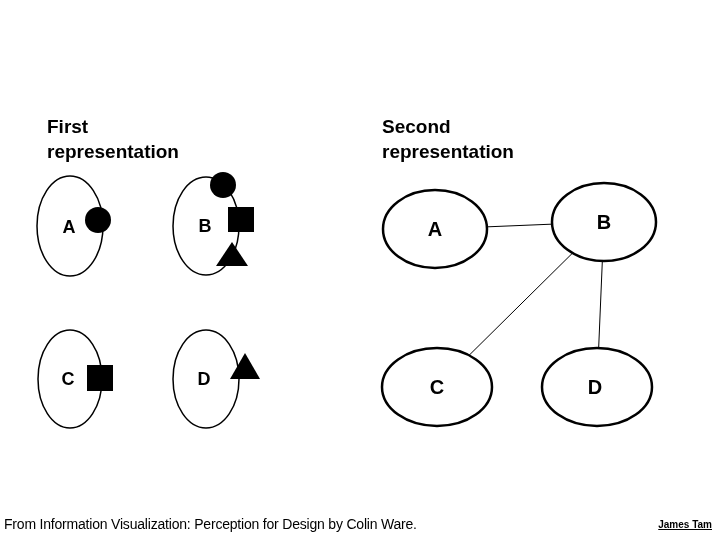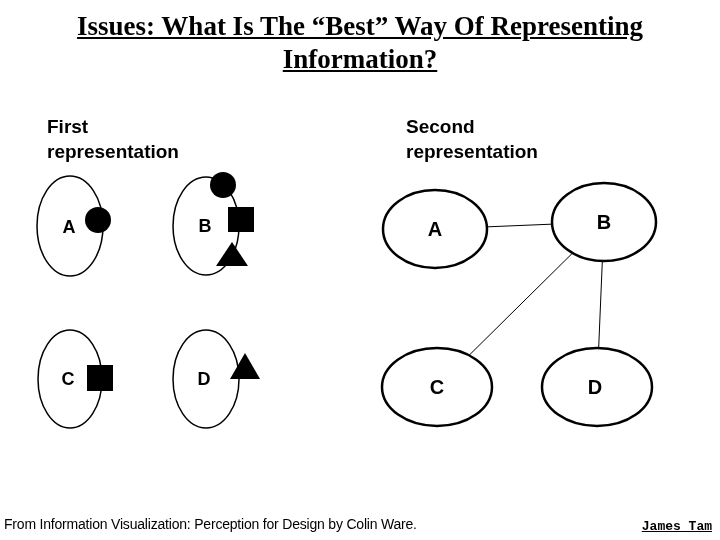--- a/index.html
+++ b/index.html
@@ -25,21 +25,21 @@
   .title-line { display: block; text-decoration: underline; }
   .section-heading {
     position: absolute;
     width: 175px;
     font-weight: bold;
     font-size: 19px;
     line-height: 25px;
     color: #000000;
   }
   .section-heading.first  { left: 47px;  top: 114px; }
-  .section-heading.second { left: 382px; top: 114px; margin-left: 24px; }
+  .section-heading.second { left: 382px; top: 114px; }
   .diagram { position: absolute; left: 0; top: 0; }
   .node-outline-thin  { fill: #ffffff; stroke: #000000; stroke-width: 1.5; }
   .node-outline-thick { fill: #ffffff; stroke: #000000; stroke-width: 2.5; }
   .glyph { fill: #000000; stroke: none; }
   .edge  { stroke: #000000; stroke-width: 1; }
   .lbl {
     font-family: "Liberation Sans", sans-serif;
     font-weight: bold;
     font-size: 18px;
     fill: #000000;
@@ -49,36 +49,32 @@
   .caption {
     position: absolute;
     left: 4px; top: 516px;
     font-size: 14px;
     letter-spacing: -0.2px;
     color: #000000;
   }
   .signature {
     position: absolute;
     right: 8px; top: 519px;
-    font-family: Liberation Mono, monospace;
+    font-family: Liberation Sans, sans-serif;
     font-weight: bold;
-    font-size: 13px;
+    font-size: 10px;
     text-decoration: underline;
     color: #000000;
   }
 </style>
 </head>
 <body>
 
 <div class="slide">
 
-  <div class="title">
-    <span class="title-line">Issues: What Is The “Best” Way Of Representing</span>
-    <span class="title-line">Information?</span>
-  </div>
 
   <div class="section-heading first">First representation</div>
 
   <div class="section-heading second">Second representation</div>
 
   <svg class="diagram" width="720" height="540" viewBox="0 0 720 540">
 
     <g>
       <ellipse class="node-outline-thin" cx="70" cy="226" rx="33" ry="50"></ellipse>
       <circle class="glyph" cx="98" cy="220" r="13"></circle>

